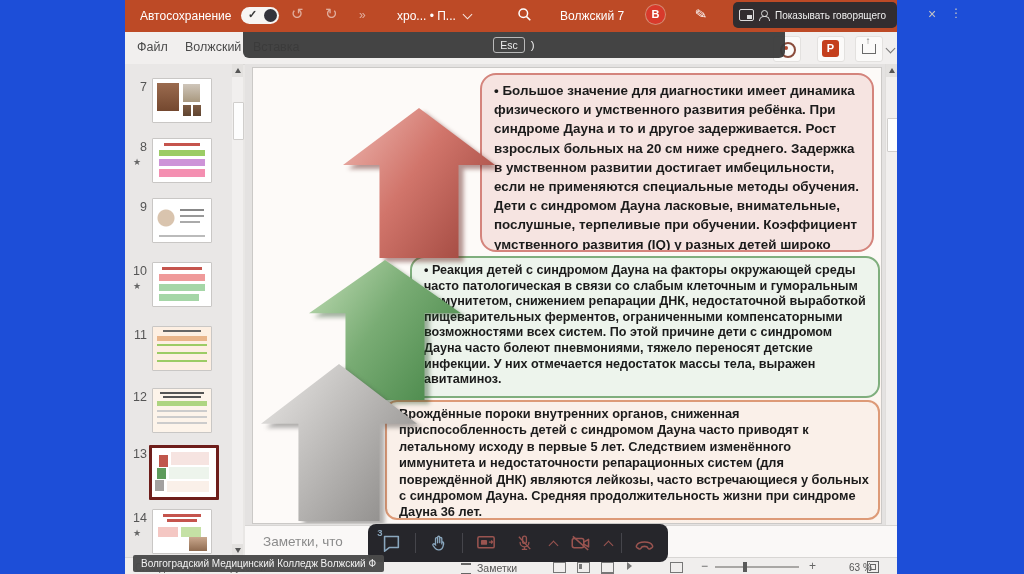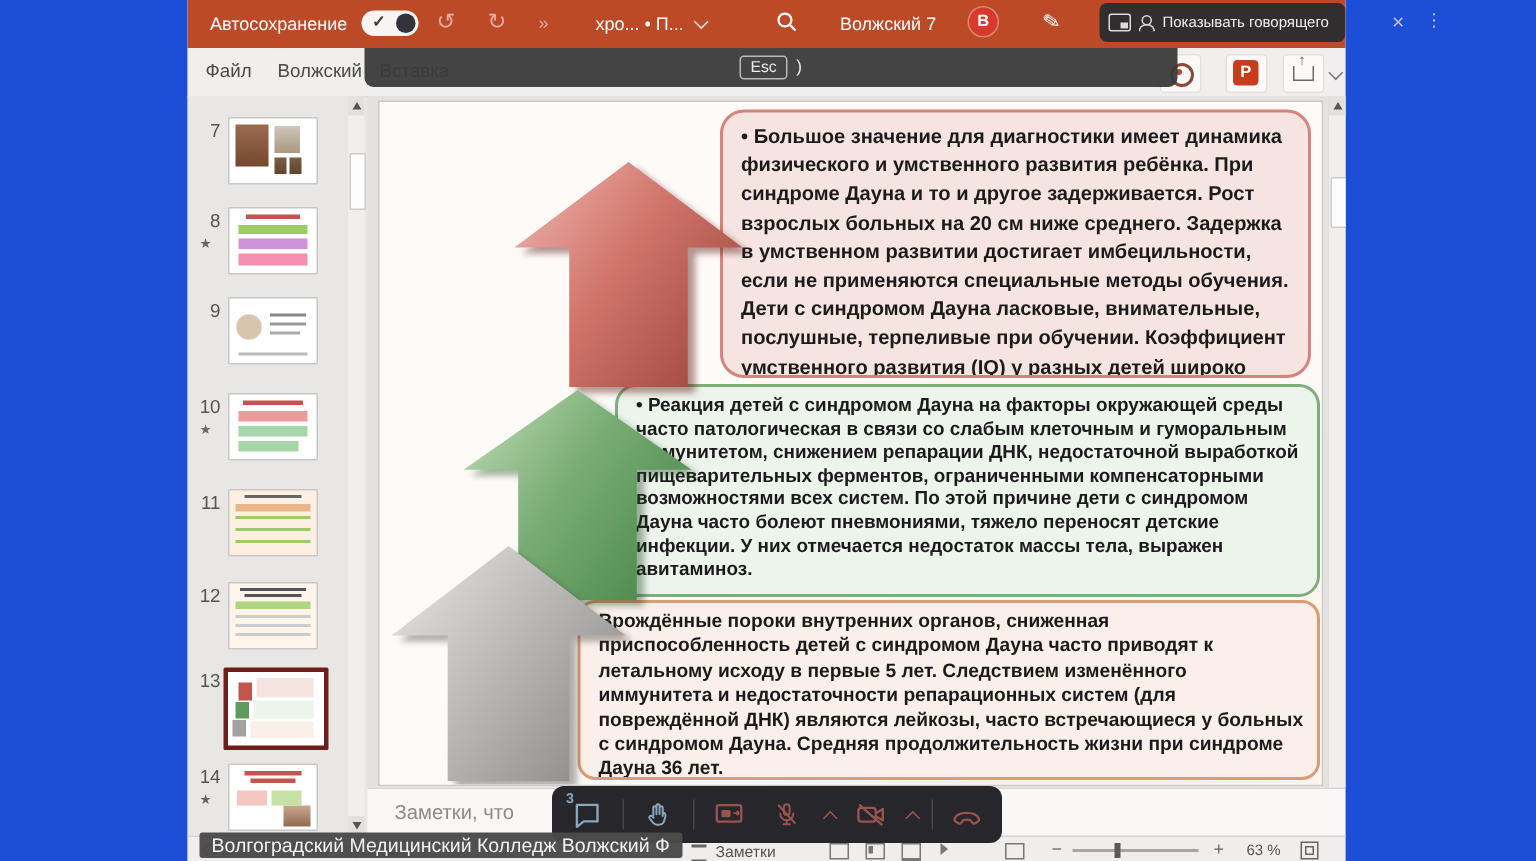--- a/index.html
+++ b/index.html
@@ -138,21 +138,21 @@
   .fit-glyph{position:absolute;top:3px;width:10px;height:10px;border:1px solid #666;}
   .fit-glyph::after{content:"";position:absolute;left:2px;top:2px;width:4px;height:4px;border:1px solid #666;}
   
   .meet-toolbar{position:absolute;left:368px;top:524px;width:300px;height:38px;background:#26262B;border-radius:8px;
                 display:flex;align-items:center;justify-content:space-evenly;z-index:40;}
   .mt-div{width:1px;height:20px;background:#45454B;}
   .mt-btn{position:relative;width:30px;height:26px;display:flex;align-items:center;justify-content:center;}
   .badge{position:absolute;left:1px;top:-3px;font-size:9.5px;font-weight:bold;color:#8AA7BE;}
   .up-chev{width:6px;height:6px;border-top:1.6px solid #9A5450;border-right:1.6px solid #9A5450;transform:rotate(-45deg);margin-left:2px;margin-top:4px;}
   .room-tip{position:absolute;left:133px;top:555px;height:17px;background:rgba(74,74,74,.97);border-radius:2px;
-            color:#F2F2F2;font-size:13px;line-height:17px;padding:0 8px;white-space:nowrap;z-index:45;}
+            color:#F2F2F2;font-size:10px;line-height:17px;padding:0 8px;white-space:nowrap;z-index:45;}
   .blk-ico{position:absolute;color:#C4C4C4;z-index:5;}
 </style>
 </head>
 <body>
 
 <div class="canvas">
 
   <div class="screen">
 
     <div class="titlebar">
@@ -293,21 +293,21 @@
       <span class="view-glyph" style="left:428px;"></span>
       <span class="view-glyph vg2" style="left:452px;"></span>
       <span class="view-glyph" style="left:476px;border-bottom-width:3px;"></span>
       <span class="view-glyph vg3" style="left:502px;"></span>
       <span class="view-glyph" style="left:545px;"></span>
       <span class="st" style="left:576px;top:1px;font-size:12px;color:#666;">−</span>
       <span class="zoom-track" style="left:590px;">
           <span class="zoom-thumb"></span>
         </span>
       <span class="st" style="left:684px;top:1px;font-size:12px;color:#666;">+</span>
-      <span class="st" style="left:706px;">63 %</span>
+      <span class="st" style="left:724px;">63 %</span>
       <span class="fit-glyph" style="left:742px;"></span>
     </div>
   </div>
 
   <span class="blk-ico" style="left:928px;top:6px;font-size:14px;">×</span>
   <span class="blk-ico" style="left:950px;top:6px;font-size:12px;">⋮</span>
 
   <div class="meet-toolbar">
     <span class="mt-btn">
       <span class="badge">3</span>

